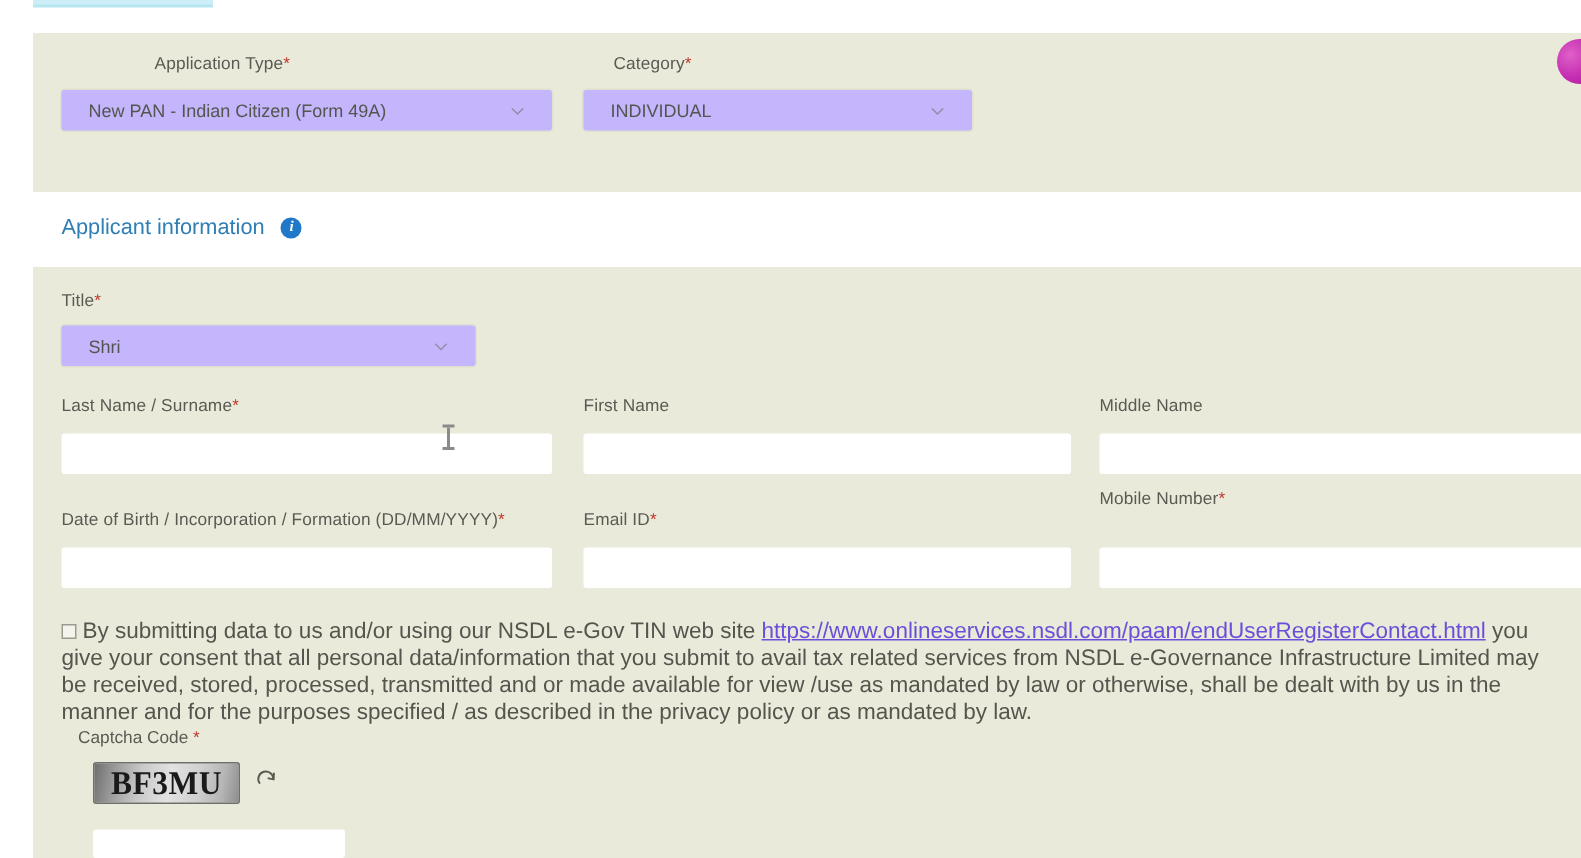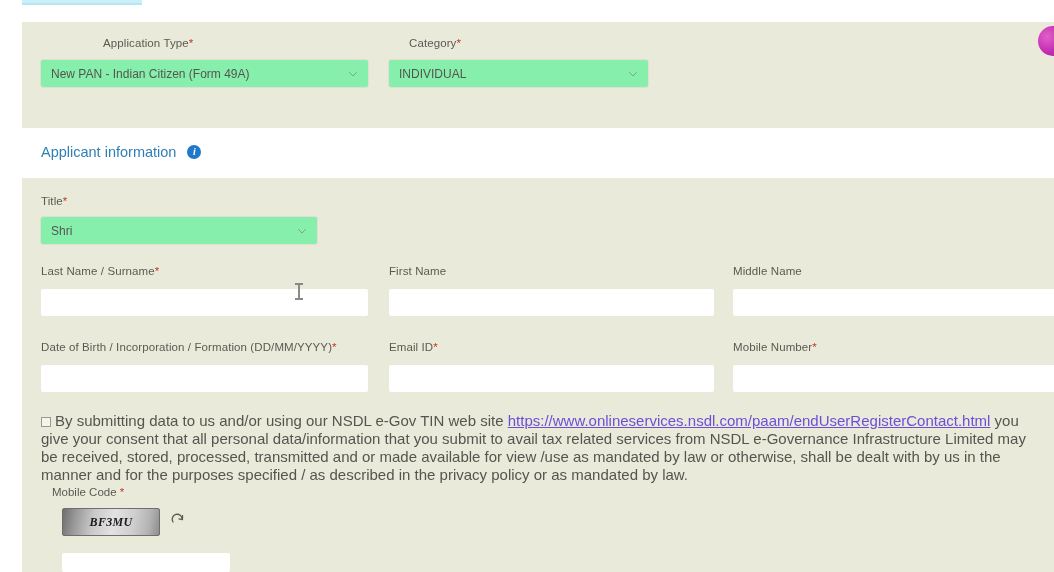--- a/index.html
+++ b/index.html
@@ -64,27 +64,27 @@
     letter-spacing: .1px;
     white-space: nowrap;
   }
   .req {
     color: #c0392b;
     font-size: 11.5px;
   }
 
   .select-box {
     position: absolute;
-    background: #86efac;
+    background: #c4b5fd;
     border: none;
     border-radius: 2px;
     box-shadow: 0 0 0 1px rgba(0,0,0,0.04);
     display: flex;
     align-items: center;
-    padding: 0 10px;
+    padding: 0 18px;
     box-sizing: border-box;
     font-size: 12px;
     color: #555550;
   }
   .select-box .val {
     flex: 1;
     white-space: nowrap;
     overflow: hidden;
   }
   .chev {
@@ -173,25 +173,24 @@
     border-radius: 2px;
     background: linear-gradient(100deg, #6f6f6f 0%, #9a9a9a 14%, #c9c9c9 32%, #e2e2e2 52%, #cfcfcf 72%, #b4b4b4 88%, #8e8e8e 100%);
     box-sizing: border-box;
     display: flex;
     align-items: center;
     justify-content: center;
   }
   .captcha-text {
     font-family: "Liberation Serif", serif;
     font-weight: bold;
-    font-size: 12px;
+    font-size: 21px;
     color: #1a1a1a;
     letter-spacing: .3px;
     transform: scaleY(1.05);
-    font-style: italic;
   }
   .captcha-refresh {
     position: absolute;
     left: 170px;
     top: 512px;
     width: 16px;
     height: 16px;
   }
   .captcha-input {
     position: absolute;
@@ -305,31 +304,31 @@
   <div class="field-label" style="left:41px; top:341px;">
     <span>Date of Birth / Incorporation / Formation (DD/MM/YYYY)</span><span class="req">*</span>
   </div>
   <div class="text-input" style="left:41px; top:365px; width:327px; height:27px;"></div>
 
   <div class="field-label" style="left:389px; top:341px;">
     <span>Email ID</span><span class="req">*</span>
   </div>
   <div class="text-input" style="left:389px; top:365px; width:325px; height:27px;"></div>
 
-  <div class="field-label" style="left:733px; top:341px;">
+  <div class="field-label" style="left:733px; top:327px;">
     <span>Mobile Number</span><span class="req">*</span>
   </div>
   <div class="text-input" style="left:733px; top:365px; width:325px; height:27px;"></div>
 
   <div class="consent">
     <span class="consent-checkbox"></span><span>By submitting data to us and/or using our NSDL e-Gov TIN web site </span><a href="#">https://www.onlineservices.nsdl.com/paam/endUserRegisterContact.html</a><span> you give your consent that all personal data/information that you submit to avail tax related services from NSDL e-Governance Infrastructure Limited may be received, stored, processed, transmitted and or made available for view /use as mandated by law or otherwise, shall be dealt with by us in the manner and for the purposes specified / as described in the privacy policy or as mandated by law.</span>
   </div>
 
   <div class="captcha-label">
-    <span>Mobile Code </span><span class="req">*</span>
+    <span>Captcha Code </span><span class="req">*</span>
   </div>
   <div class="captcha-img">
     <span class="captcha-text">BF3MU</span>
   </div>
   <svg class="captcha-refresh" viewBox="0 0 16 16">
     <path d="M3 10 A5 5 0 1 1 12.2 7.4" stroke="#5a5a52" stroke-width="1.3" fill="none" stroke-linecap="round"></path>
     <path d="M12.6 3.6 L12.4 7.6 L9.0 6.9" stroke="#5a5a52" stroke-width="1.3" fill="none" stroke-linecap="round" stroke-linejoin="round"></path>
   </svg>
   <div class="captcha-input"></div>
 

